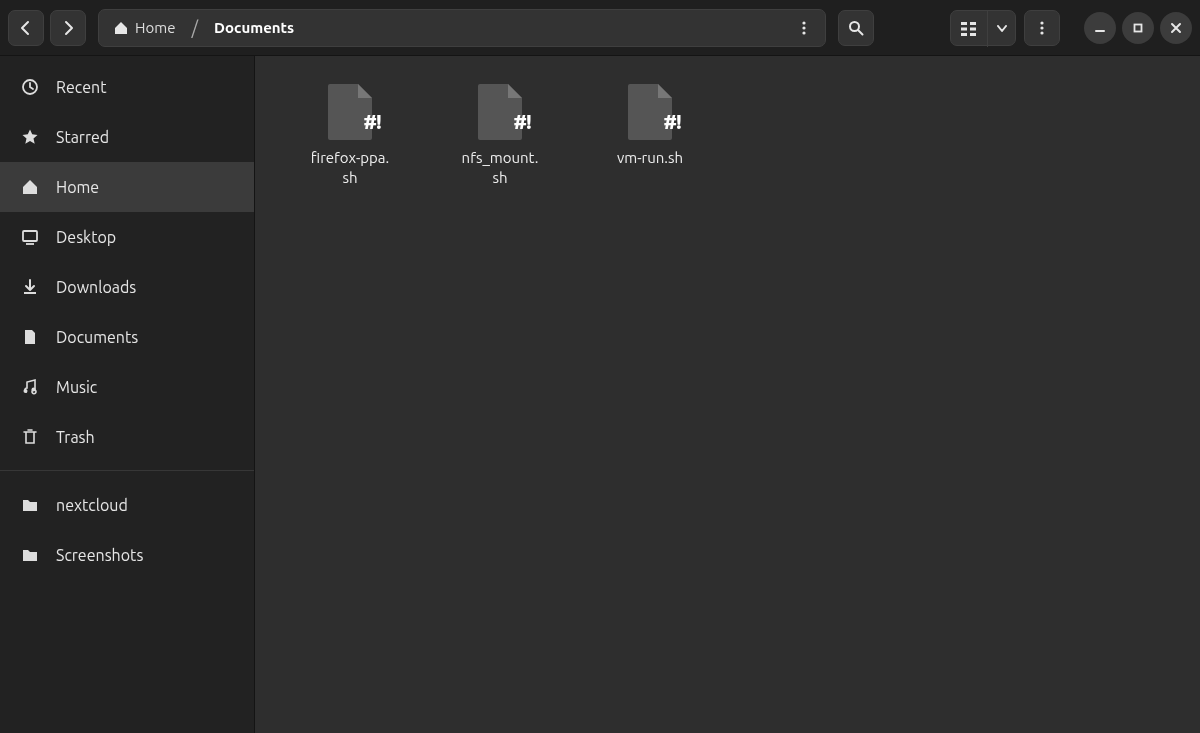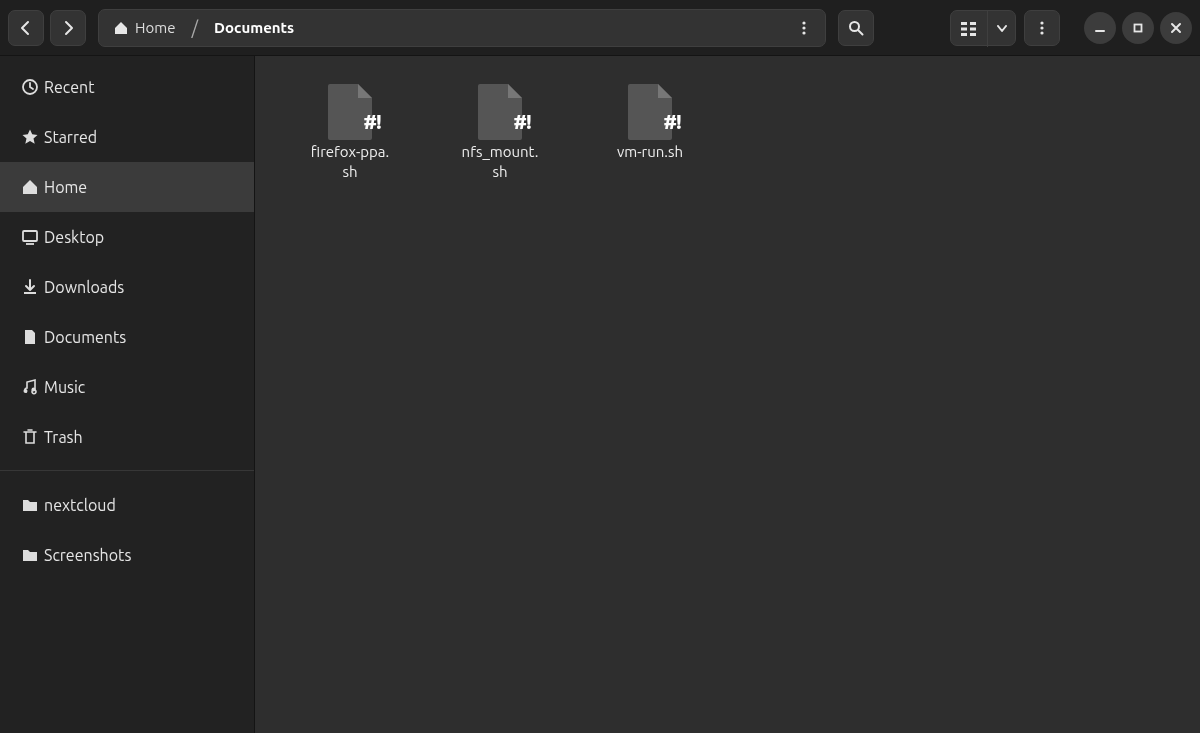--- a/index.html
+++ b/index.html
@@ -106,21 +106,21 @@
     width: 255px;
     background: #222222;
     border-right: 1px solid #141414;
     overflow: hidden;
     padding-top: 6px;
   }
   .side-item {
     height: 50px;
     display: flex;
     align-items: center;
-    gap: 4px;
+    gap: 16px;
     padding: 0 20px;
     color: #e6e6e6;
     cursor: pointer;
   }
   .side-item.active {
     background: #3b3b3b;
   }
   .side-item .icon { width: 20px; display:flex; align-items:center; justify-content:center; }
   .side-item .label { font-size: 16px; }
   .side-sep {
@@ -149,20 +149,21 @@
     cursor: pointer;
   }
   .file-icon {
     width: 56px;
     height: 60px;
     display: flex;
     align-items: center;
     justify-content: center;
   }
   .file-label {
+    margin-top: 6px;
     font-size: 15px;
     line-height: 1.3;
     color: #eee;
     word-break: break-word;
     max-width: 140px;
     white-space: pre-line;
   }
 
   
   .icon-shell {

